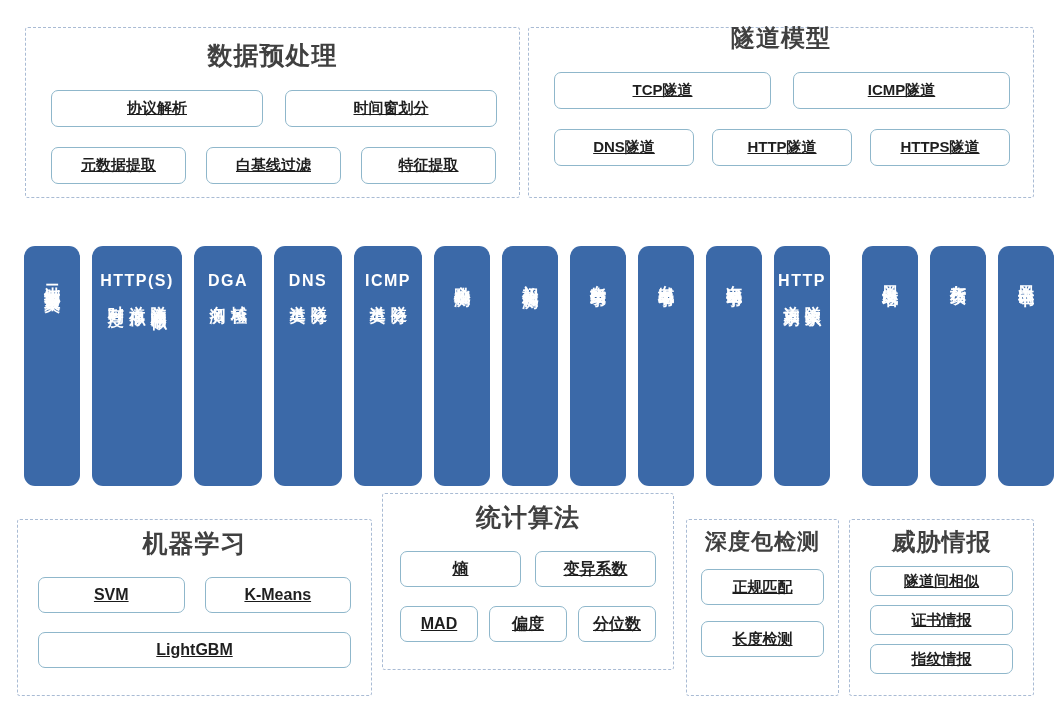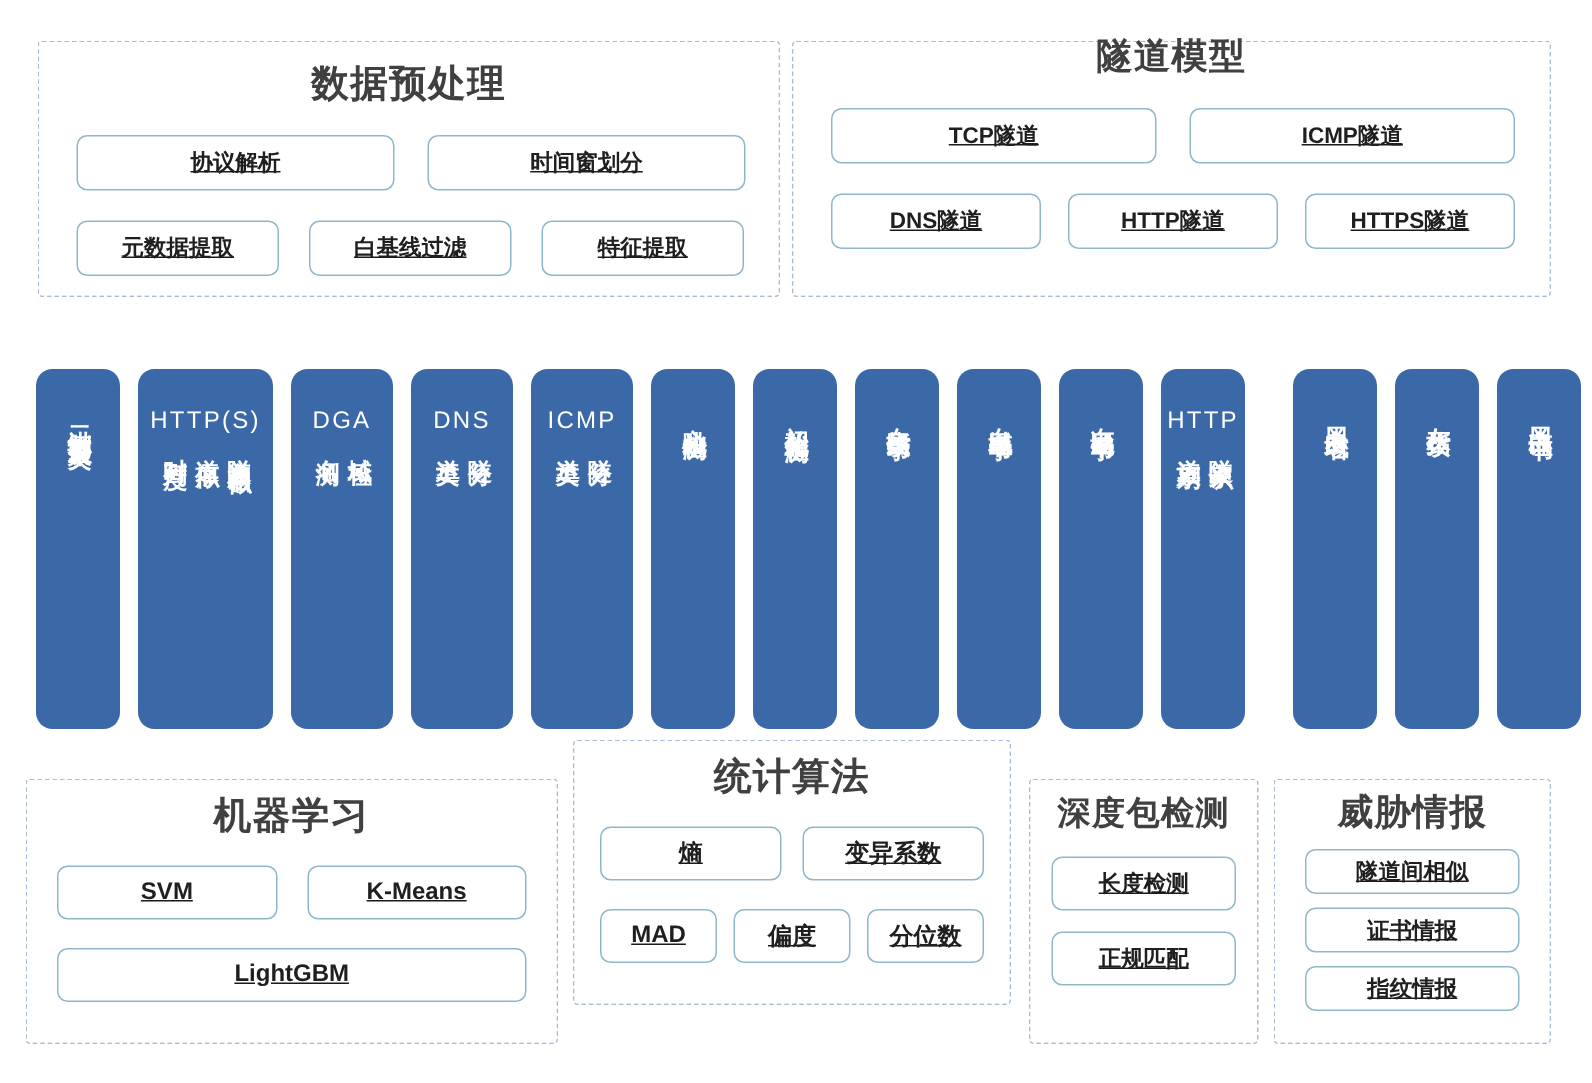--- a/index.html
+++ b/index.html
@@ -102,21 +102,21 @@
     text-orientation: upright;
     color: #ffffff;
     font-weight: bold;
     font-size: 16px;
     line-height: 1.28;
     letter-spacing: 2px;
     text-align: left;
   }
   .bar-head {
     color: #ffffff;
-    font-weight: normal;
+    font-weight: bold;
     font-size: 16px;
     letter-spacing: 1.5px;
     text-align: center;
     margin-bottom: 3px;
     white-space: nowrap;
   }
   .bar-inner {
     display: flex;
     flex-direction: column;
     align-items: center;
@@ -305,26 +305,26 @@
     </div>
     <div class="row" style="gap:11px">
       <div class="chip" style="flex:1">MAD</div>
       <div class="chip" style="flex:1">偏度</div>
       <div class="chip" style="flex:1">分位数</div>
     </div>
   </div>
 
   <div class="panel" id="panel-dpi">
     <div class="panel-title">深度包检测</div>
-    <div class="row">
-      <div class="chip">长度检测</div>
-    </div>
     <div class="row" style="margin-top:14px">
       <div class="chip">正规匹配</div>
     </div>
+    <div class="row">
+      <div class="chip">长度检测</div>
+    </div>
   </div>
 
   <div class="panel" id="panel-ti">
     <div class="panel-title">威胁情报</div>
     <div class="row">
       <div class="chip">隧道间相似</div>
     </div>
     <div class="row" style="margin-top:9px">
       <div class="chip">证书情报</div>
     </div>

